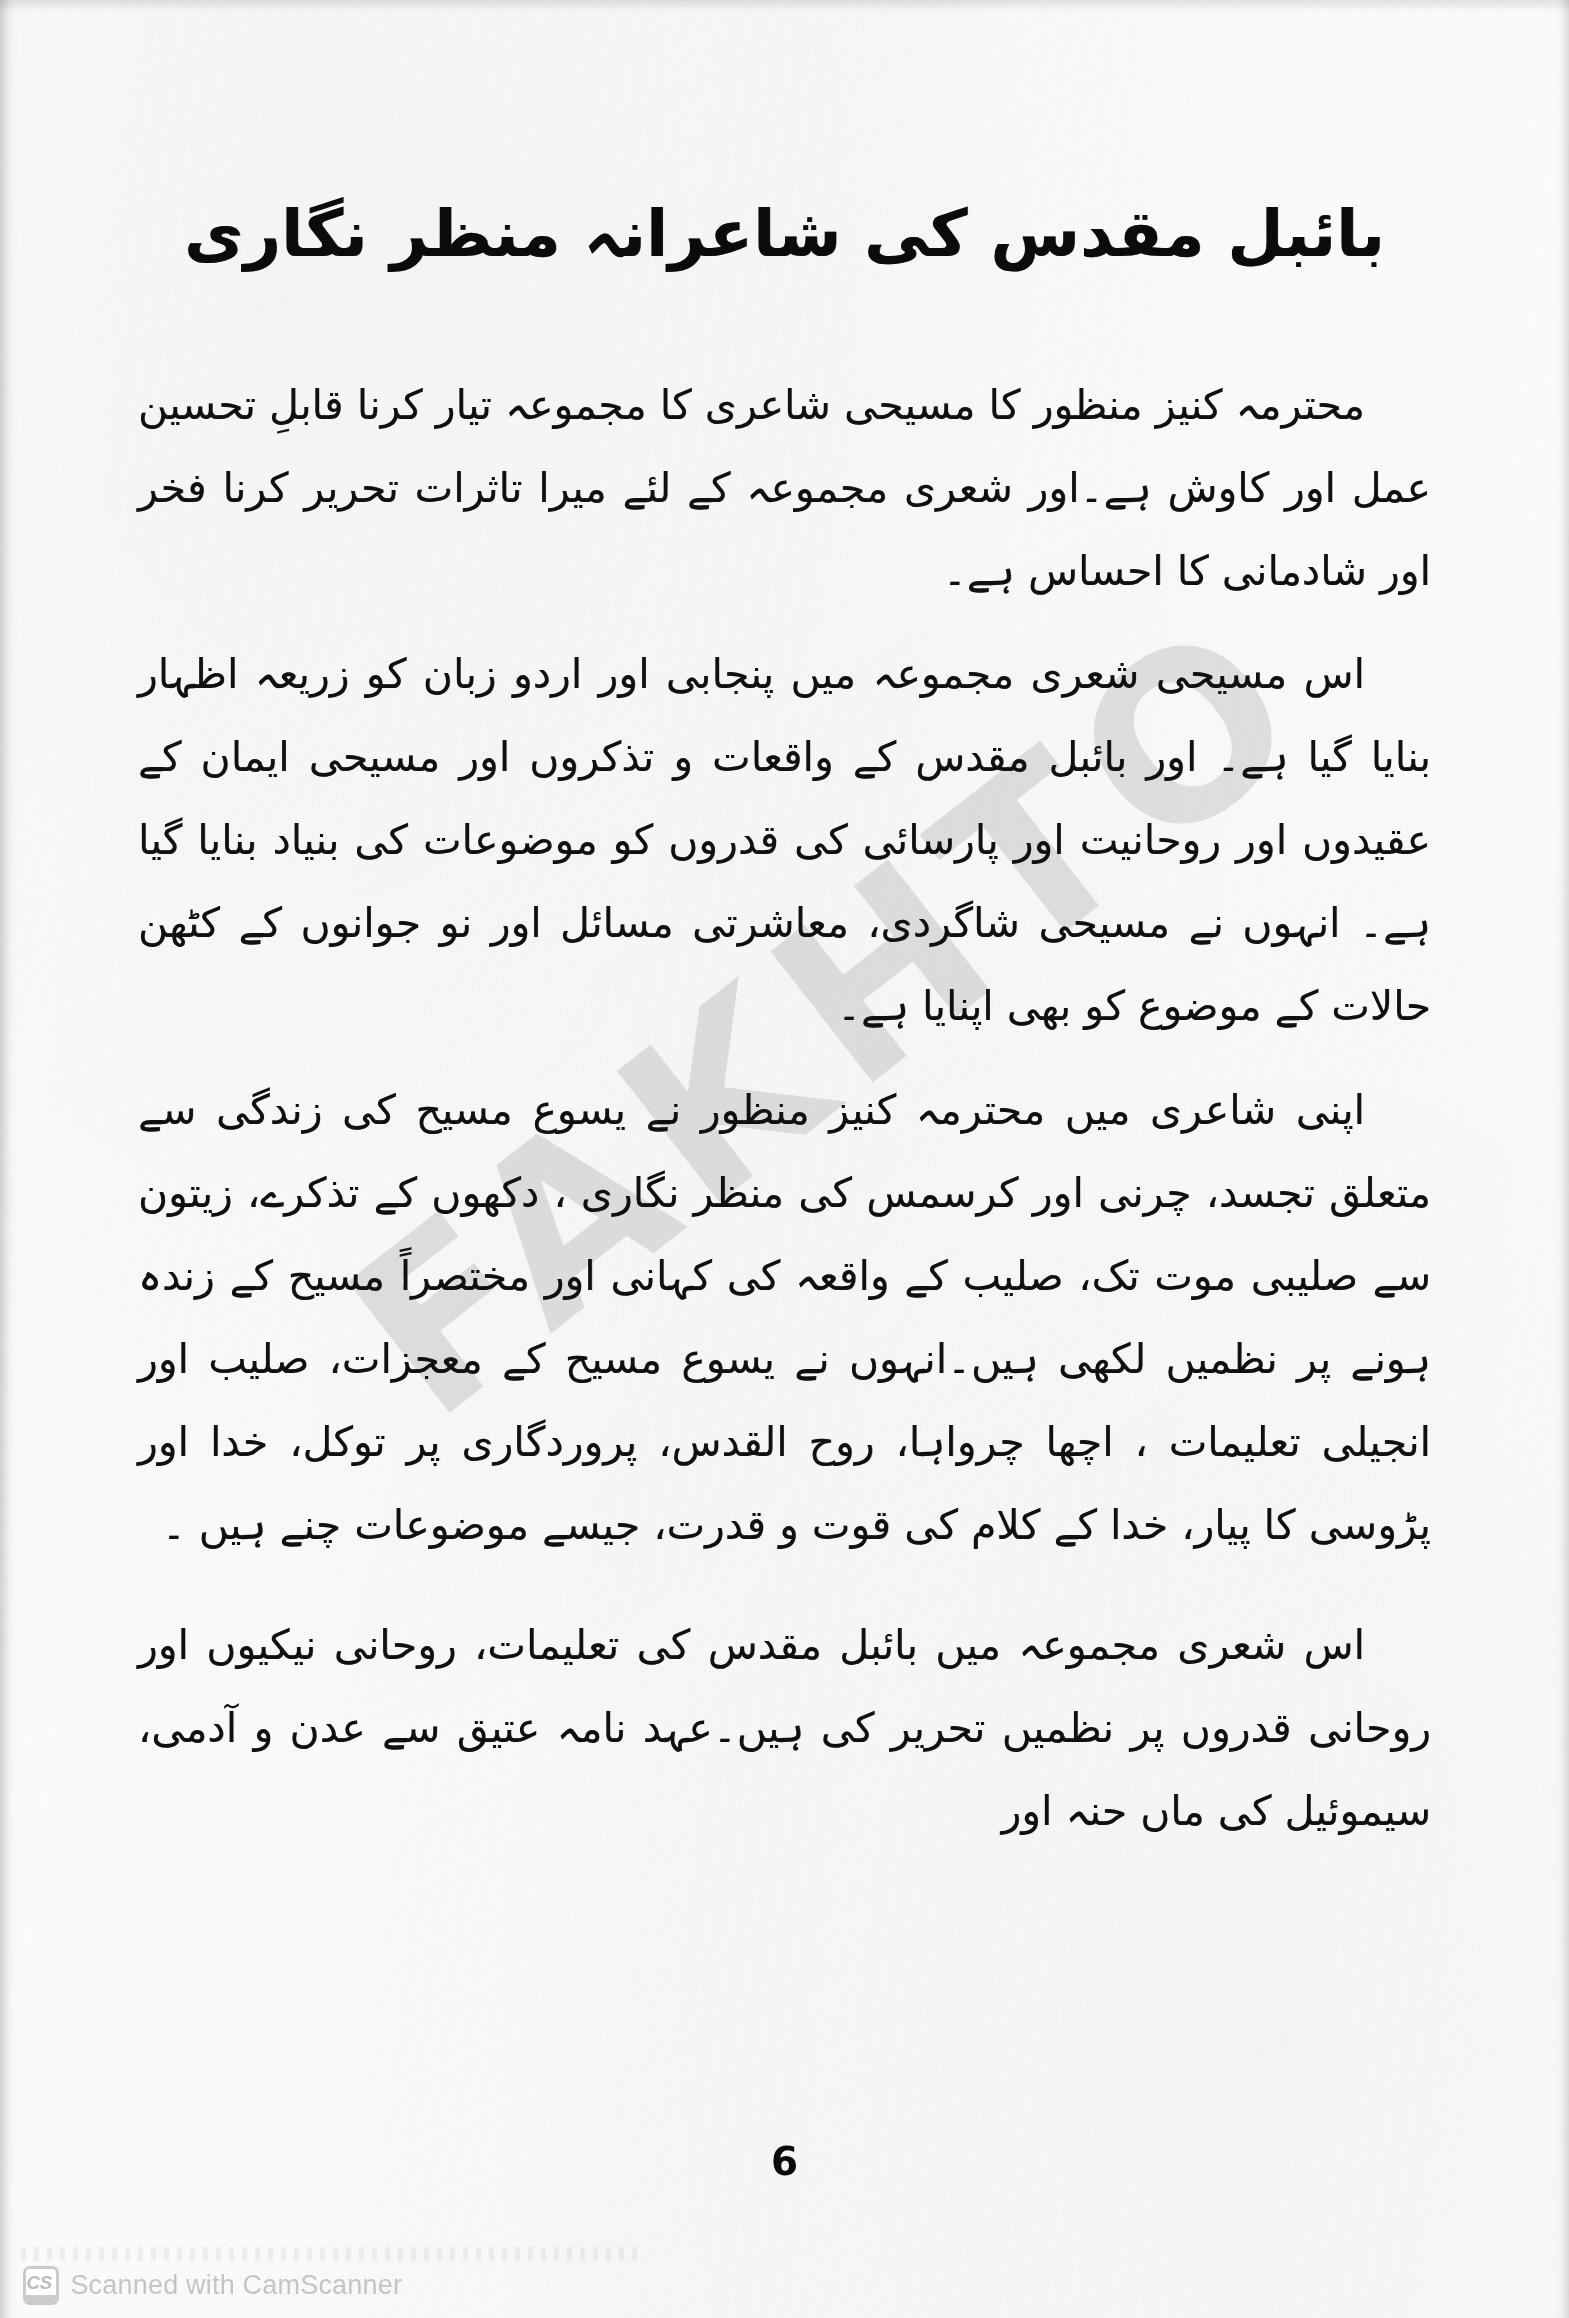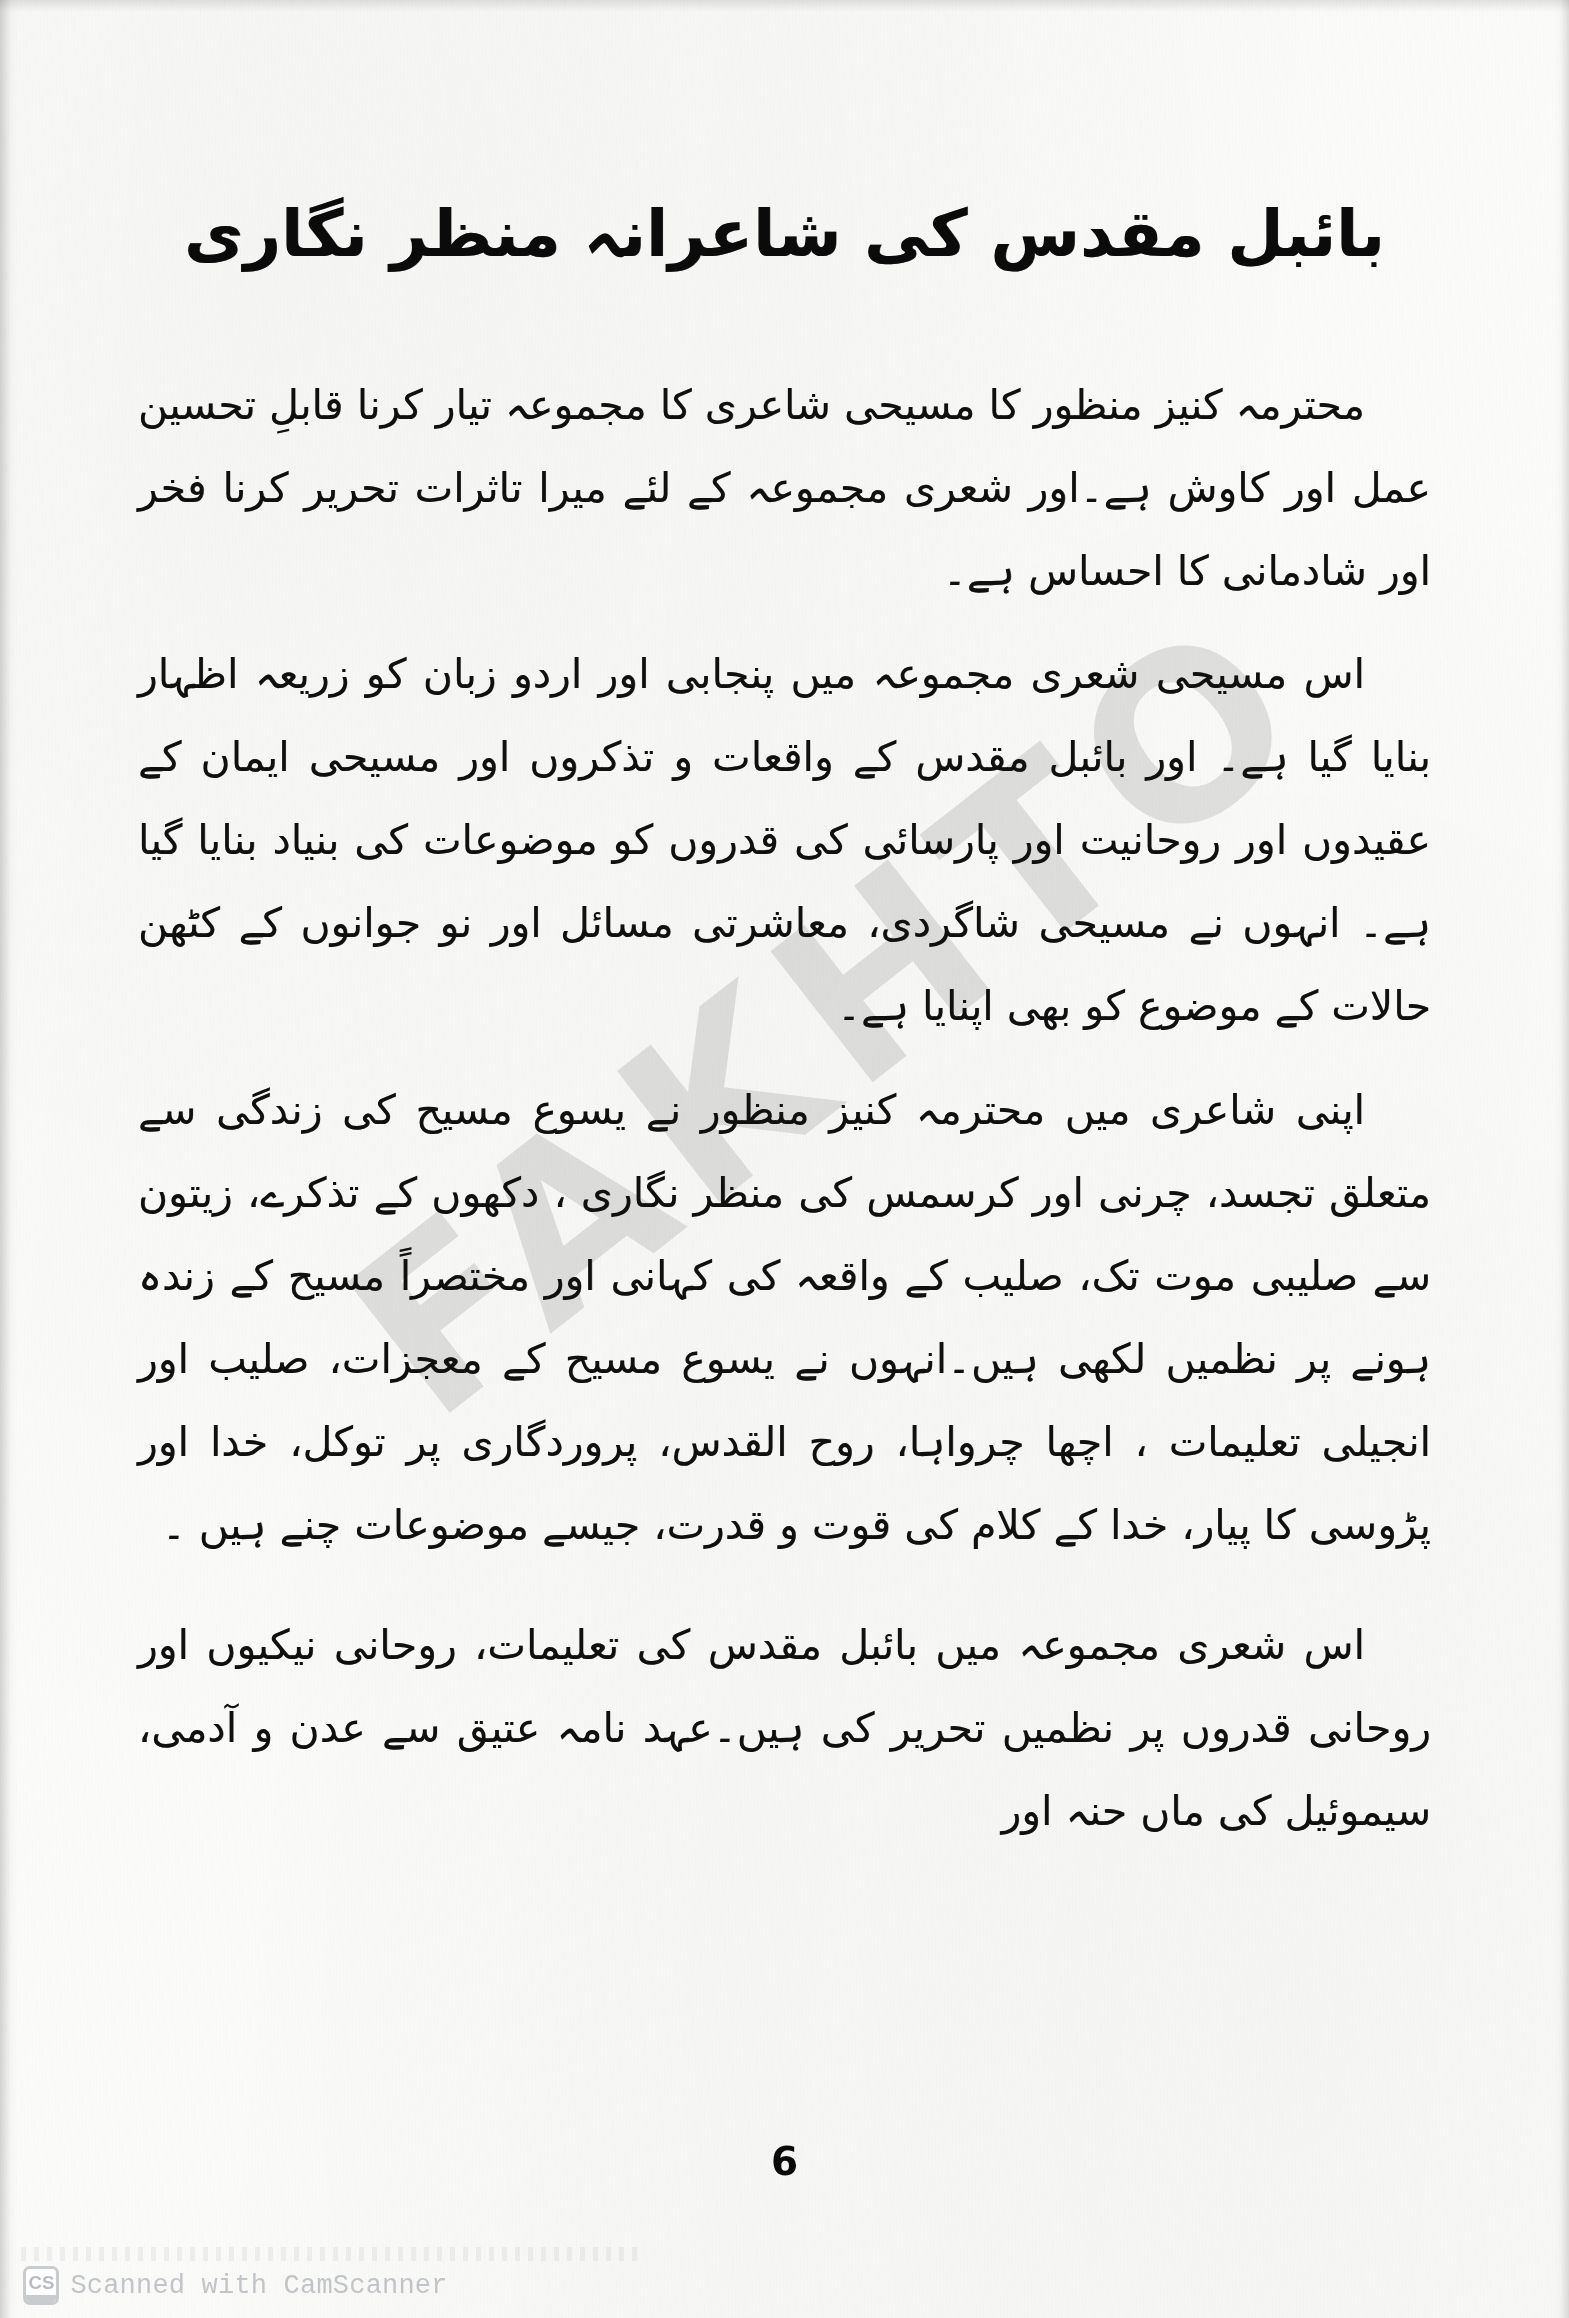--- a/index.html
+++ b/index.html
@@ -159,42 +159,42 @@
   .cs-logo {
     position: relative;
     width: 36px;
     height: 39px;
     border: 3.4px solid #c9cccf;
     border-radius: 6.9px;
     background: #ffffff;
     box-sizing: border-box;
     display: flex;
     align-items: center;
-    justify-content: center;
     overflow: hidden;
+    font-style: italic;
   }
   .cs-logo::after {
     content: "";
     position: absolute;
     left: 0; right: 0; bottom: 0;
     height: 7.6px;
     background: #c9cccf;
   }
   .cs-logo span {
     font-family: "Liberation Sans", sans-serif;
     font-weight: 700;
     font-size: 18.6px;
     color: #b9bdc1;
     line-height: 1;
     position: relative;
     top: -2.1px;
     letter-spacing: 0px;
   }
   .scan-footer-label {
-    font-family: Liberation Mono, monospace;
+    font-family: Liberation Sans, sans-serif;
     font-size: 27px;
     color: #c2c5c8;
     letter-spacing: 0.2px;
   }
 
   
   .footer-ghost {
     position: absolute;
     left: 20.7px;
     bottom: 58px;

